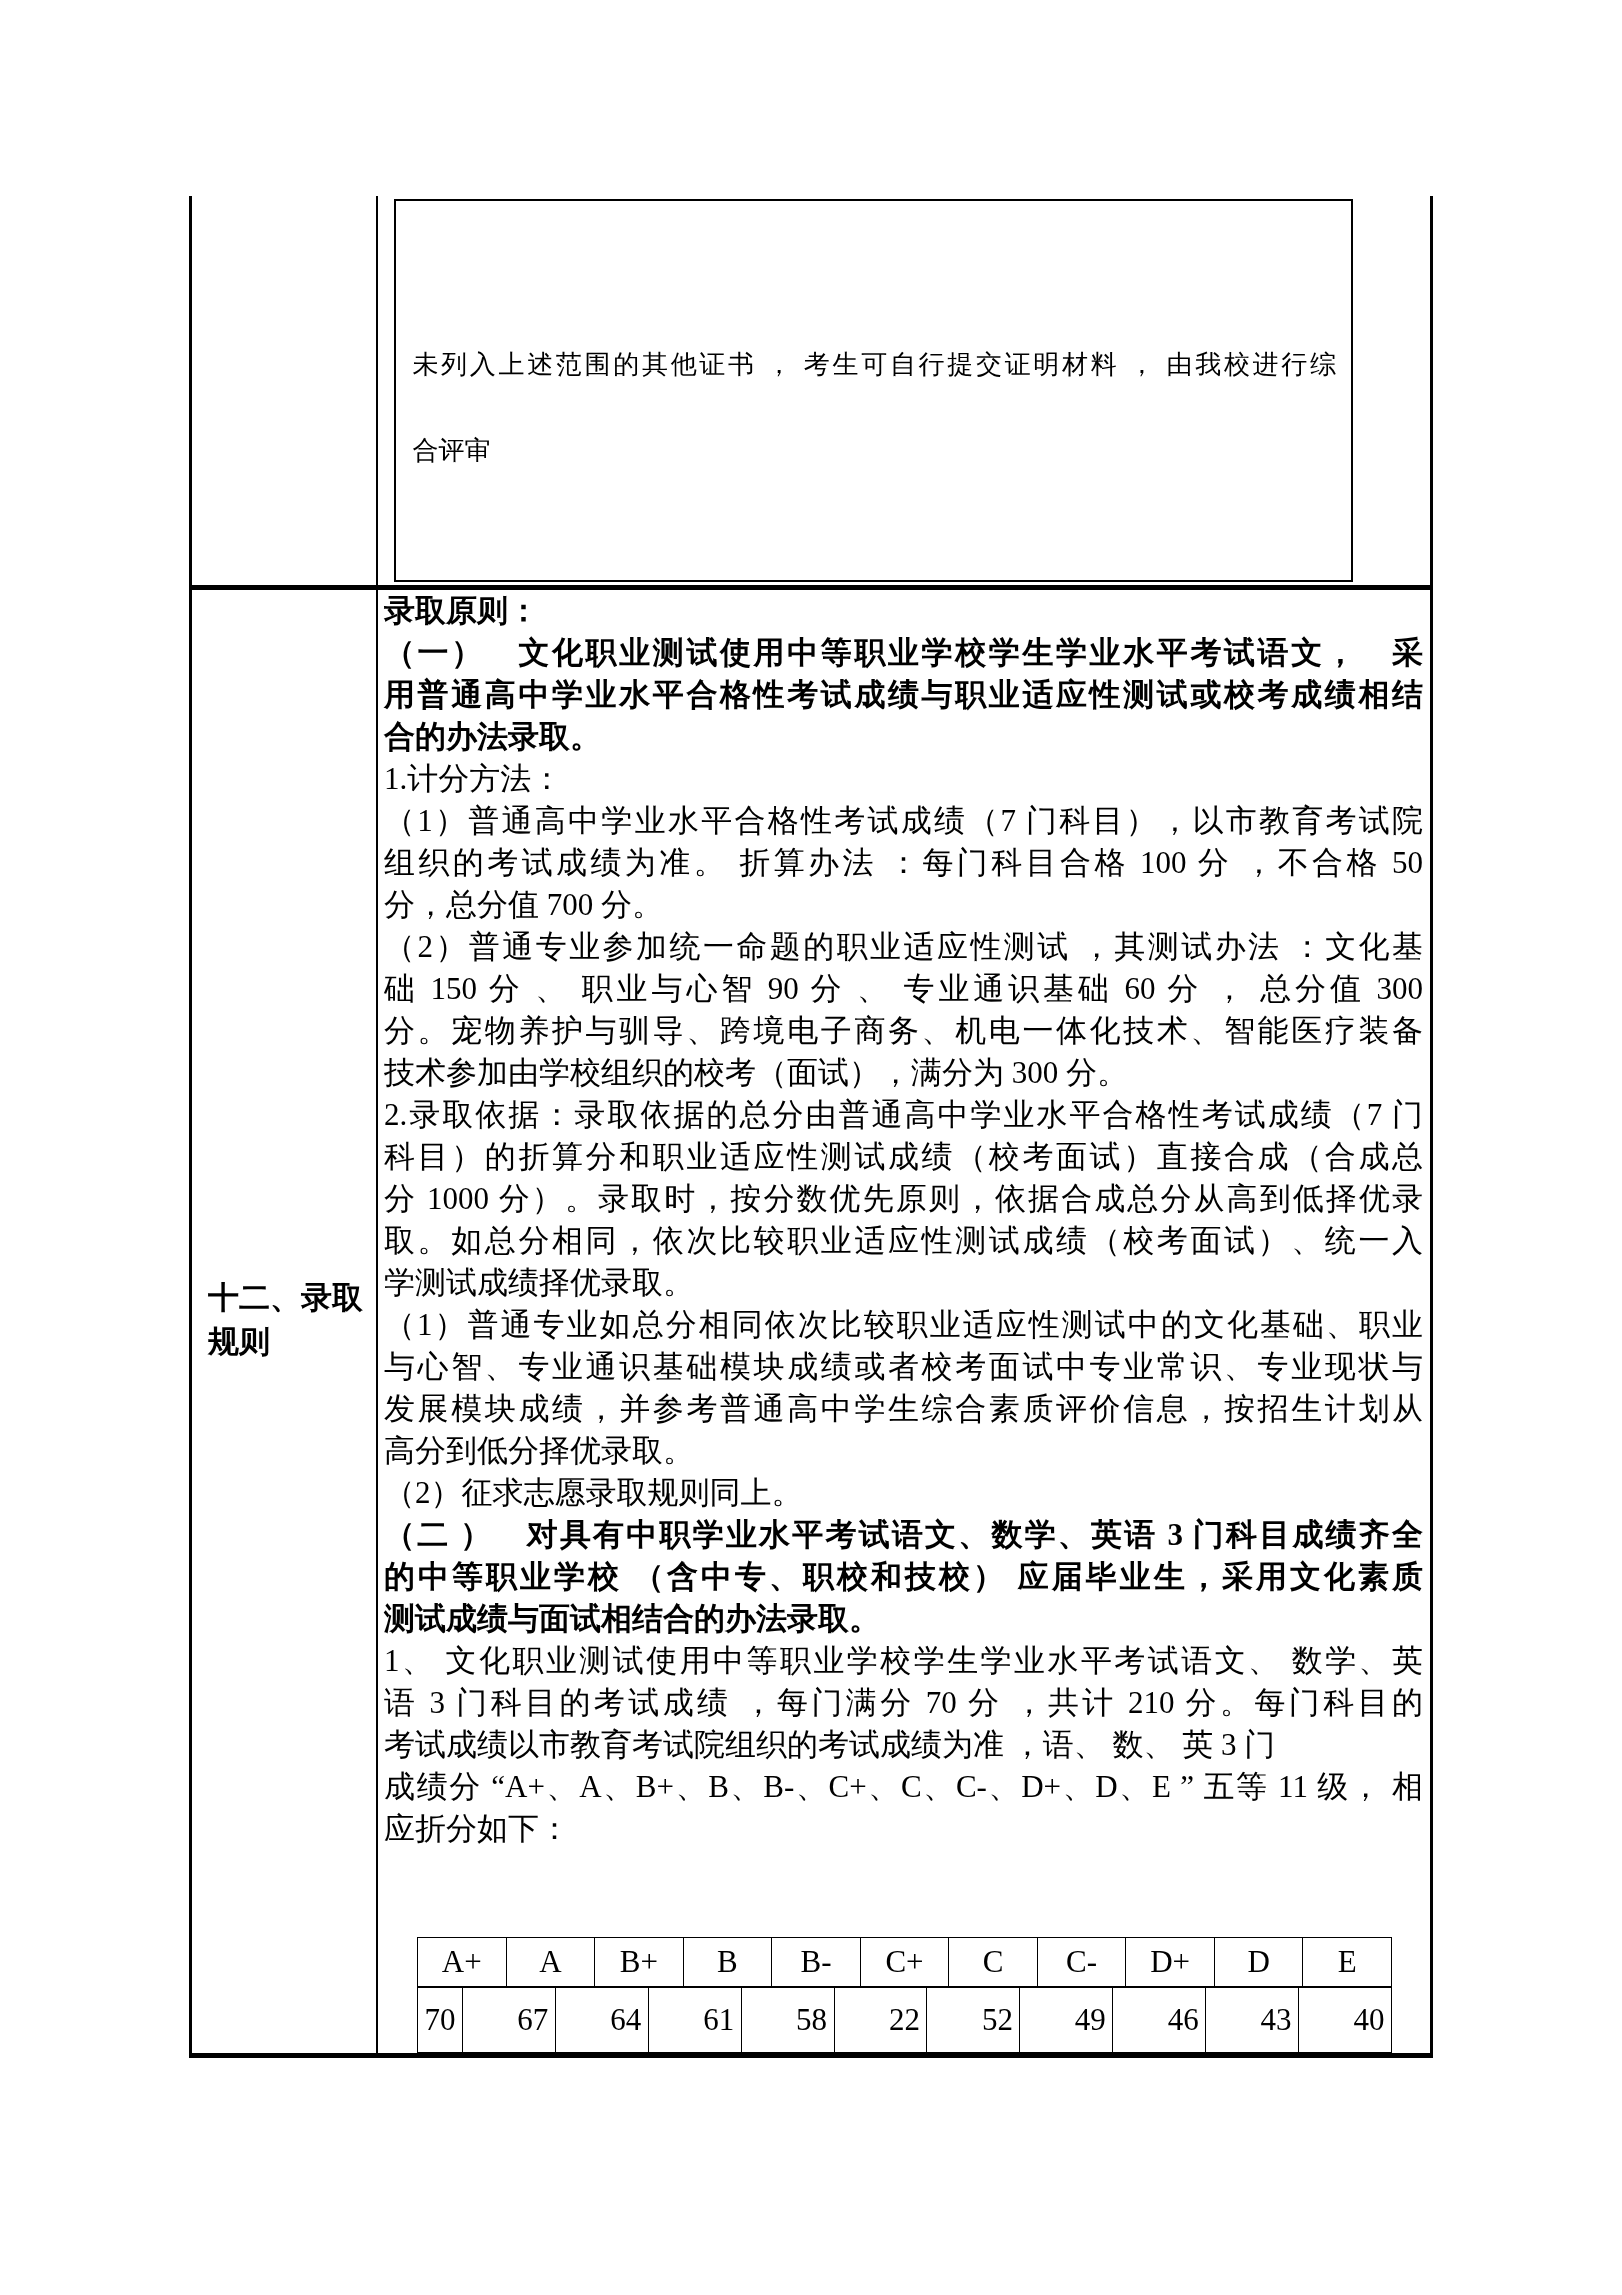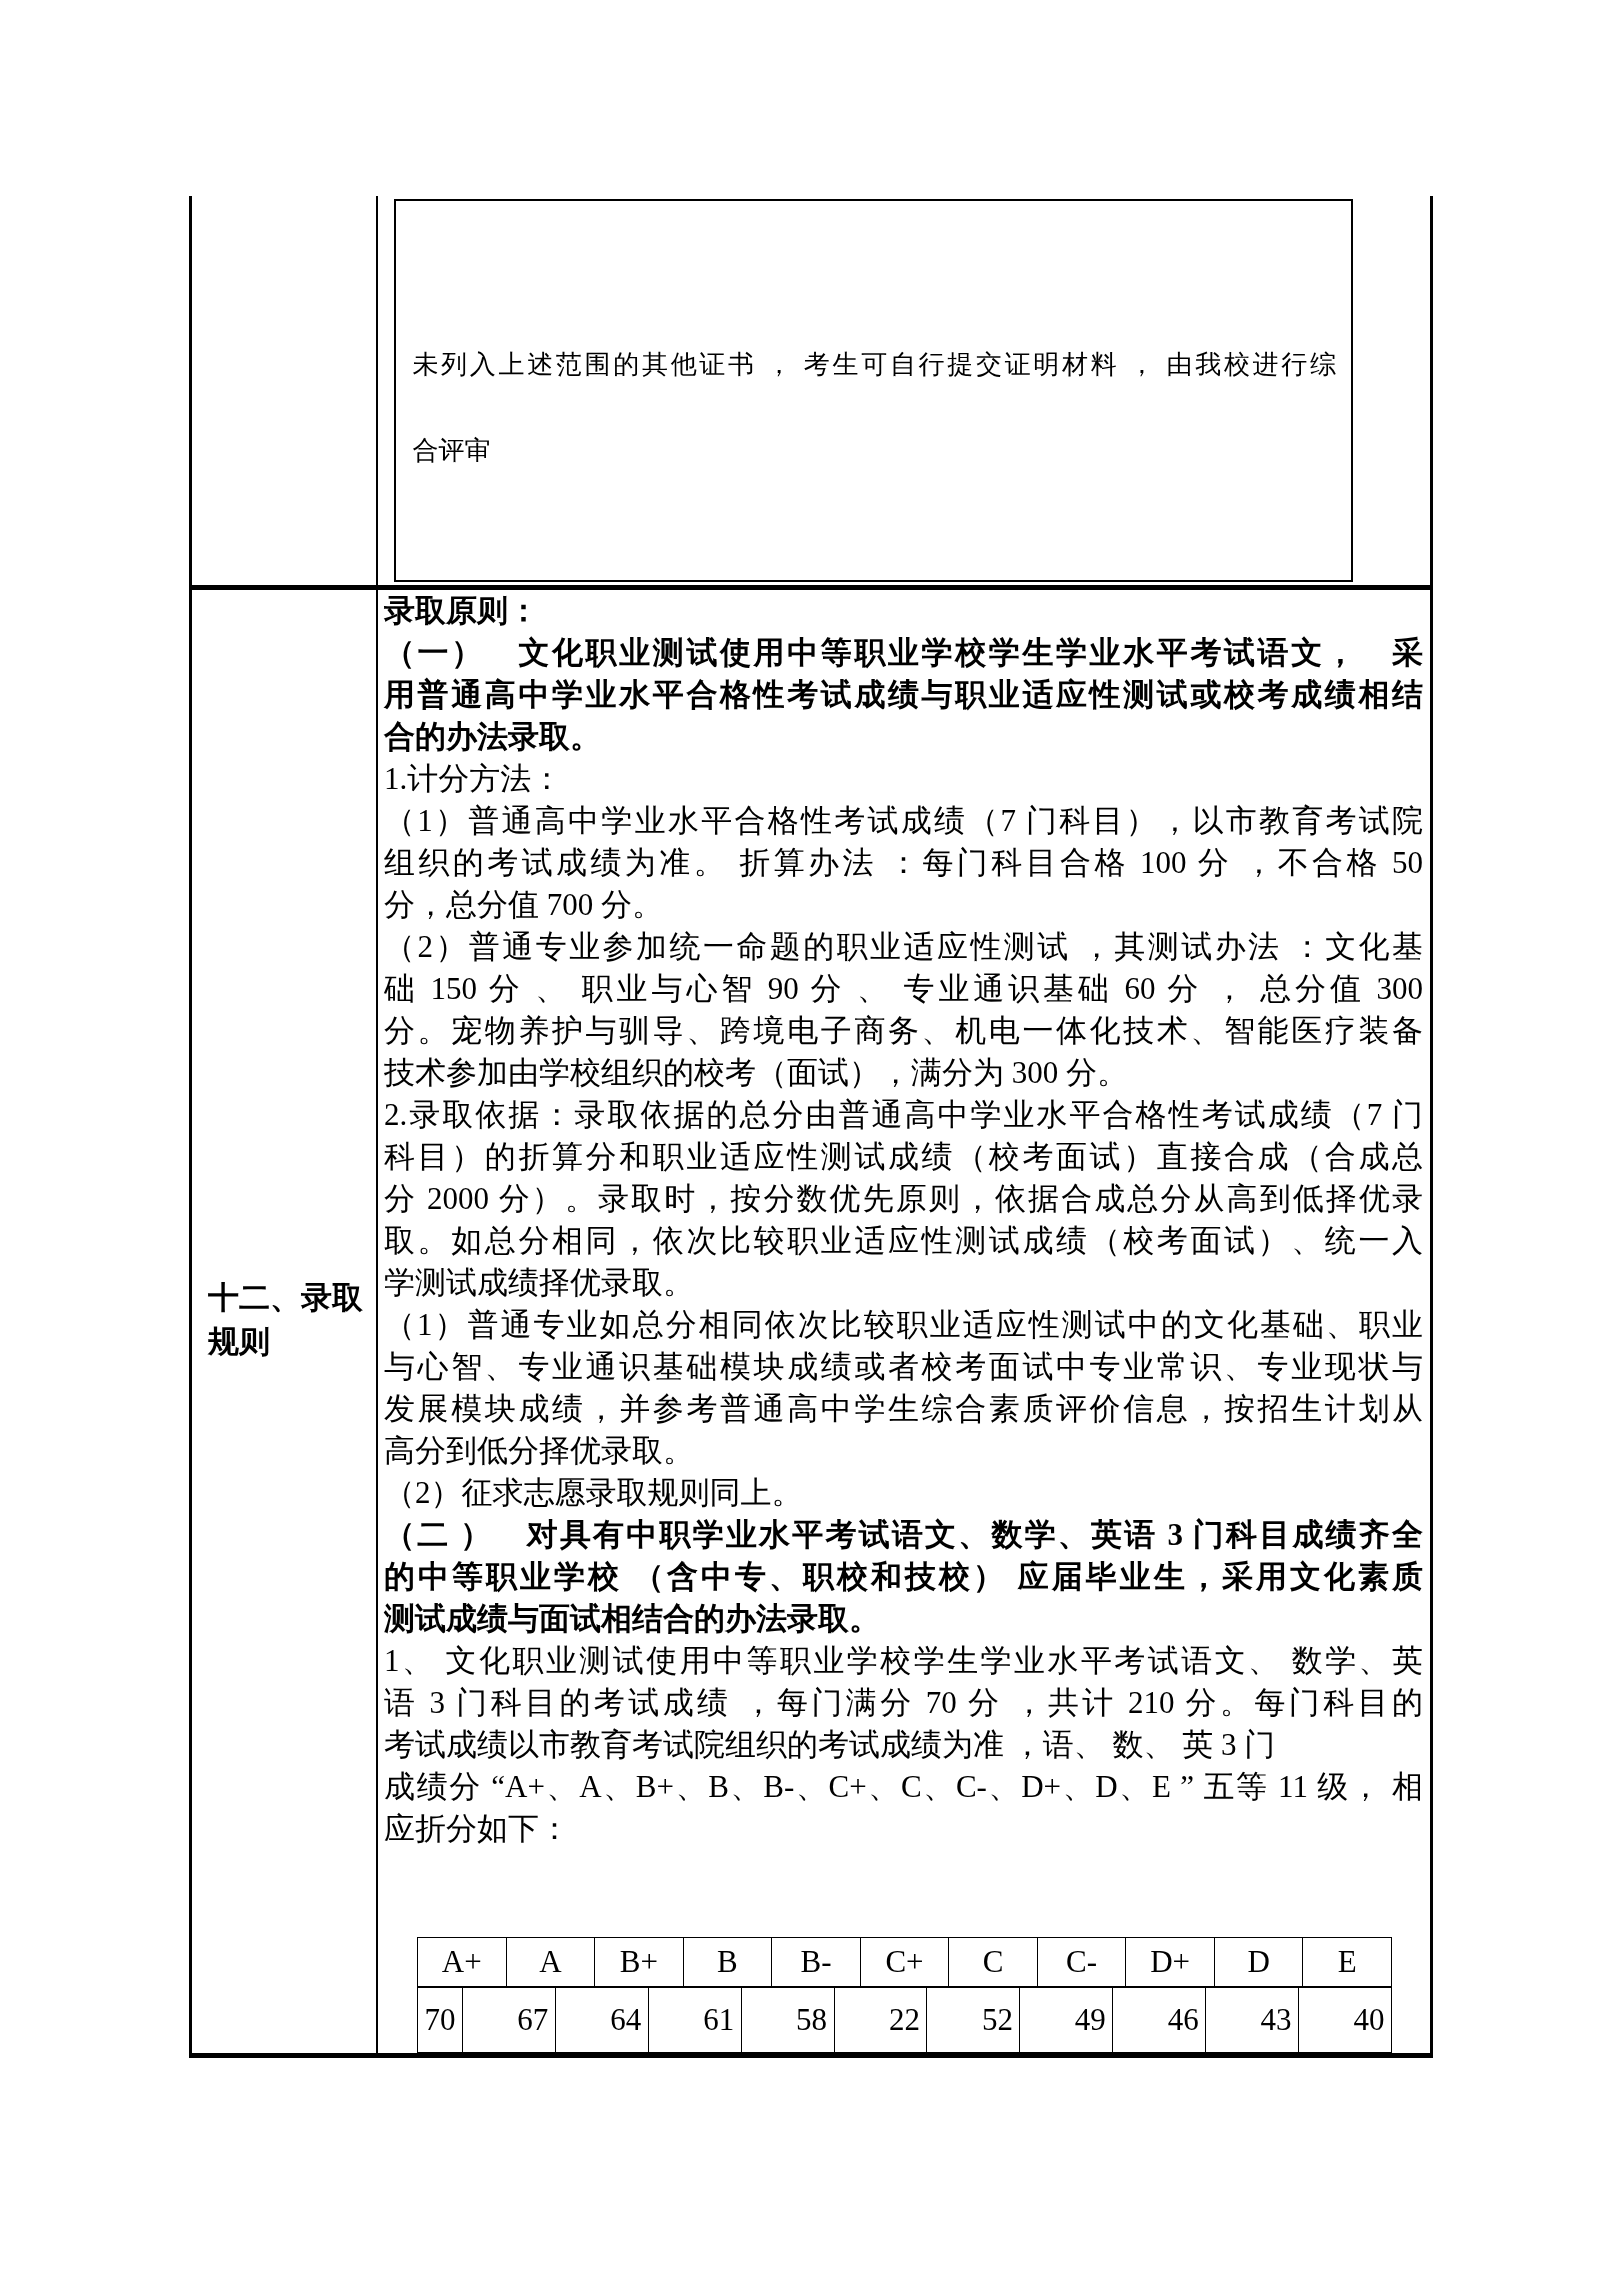--- a/index.html
+++ b/index.html
@@ -95,21 +95,21 @@
       <div class="tline s">1.计分方法：</div>
       <div class="tline">（1）普通高中学业水平合格性考试成绩（7 门科目），以市教育考试院</div>
       <div class="tline">组织的考试成绩为准。 折算办法 ：每门科目合格 100 分 ，不合格 50</div>
       <div class="tline s">分，总分值 700 分。</div>
       <div class="tline">（2）普通专业参加统一命题的职业适应性测试 ，其测试办法 ：文化基</div>
       <div class="tline">础 150 分 、 职业与心智 90 分 、 专业通识基础 60 分 ， 总分值 300</div>
       <div class="tline">分。宠物养护与驯导、跨境电子商务、机电一体化技术、智能医疗装备</div>
       <div class="tline s">技术参加由学校组织的校考（面试），满分为 300 分。</div>
       <div class="tline">2.录取依据：录取依据的总分由普通高中学业水平合格性考试成绩（7 门</div>
       <div class="tline">科目）的折算分和职业适应性测试成绩（校考面试）直接合成（合成总</div>
-      <div class="tline">分 2000 分）。录取时，按分数优先原则，依据合成总分从高到低择优录</div>
+      <div class="tline">分 1000 分）。录取时，按分数优先原则，依据合成总分从高到低择优录</div>
       <div class="tline">取。如总分相同，依次比较职业适应性测试成绩（校考面试）、统一入</div>
       <div class="tline s">学测试成绩择优录取。</div>
       <div class="tline">（1）普通专业如总分相同依次比较职业适应性测试中的文化基础、职业</div>
       <div class="tline">与心智、专业通识基础模块成绩或者校考面试中专业常识、专业现状与</div>
       <div class="tline">发展模块成绩，并参考普通高中学生综合素质评价信息，按招生计划从</div>
       <div class="tline s">高分到低分择优录取。</div>
       <div class="tline s">（2）征求志愿录取规则同上。</div>
       <div class="tline b">（二 ）　对具有中职学业水平考试语文、数学、英语 3 门科目成绩齐全</div>
       <div class="tline b">的中等职业学校 （含中专、职校和技校） 应届毕业生，采用文化素质</div>
       <div class="tline b s">测试成绩与面试相结合的办法录取。</div>

